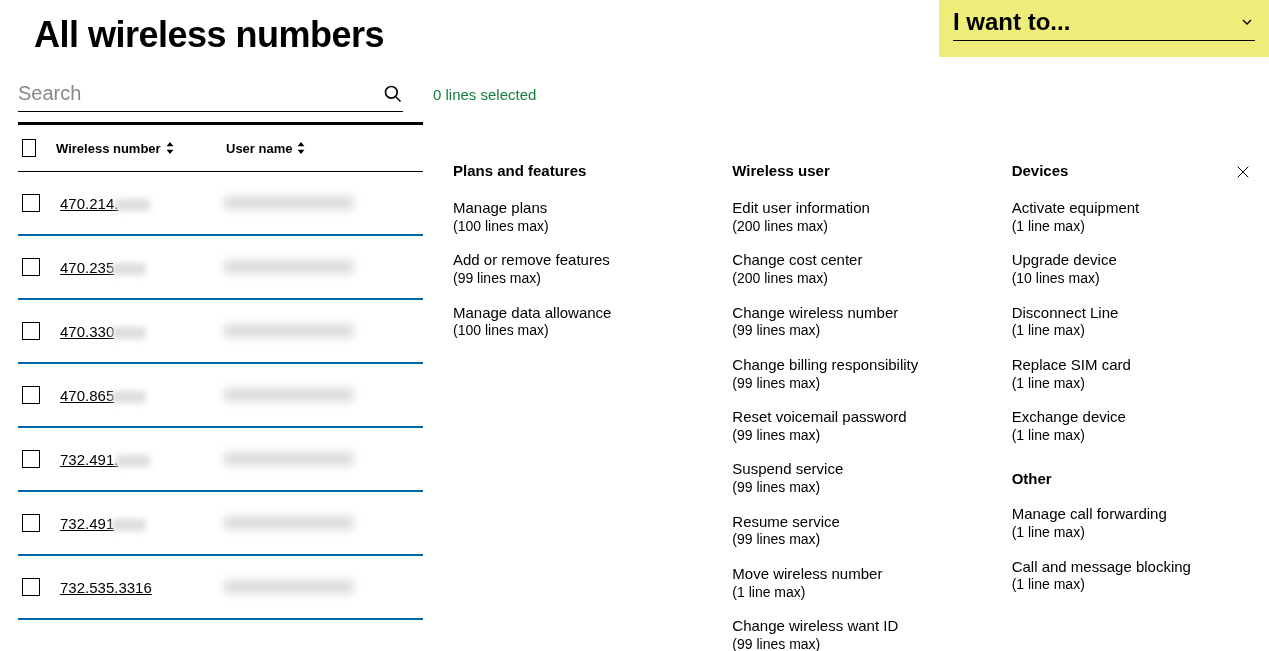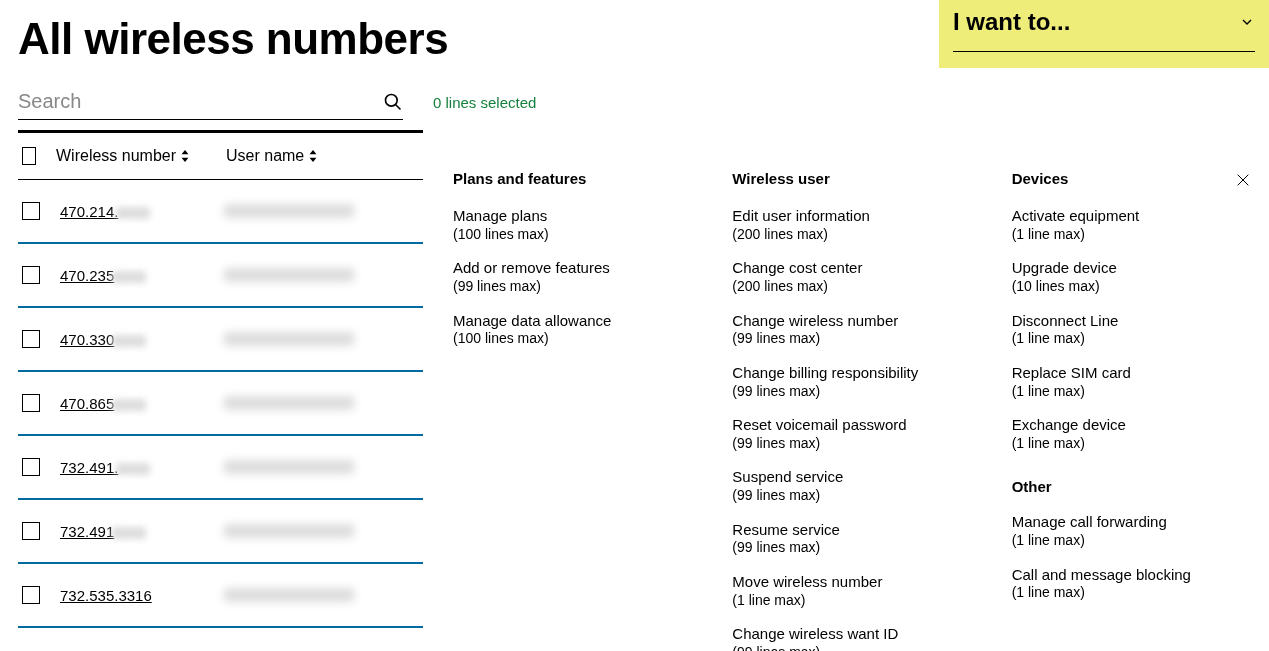--- a/index.html
+++ b/index.html
@@ -10,40 +10,40 @@
     background: #fff;
     width: 1269px;
     height: 651px;
     position: relative;
     overflow: hidden;
   }
   .container {
     padding: 10px 18px 0 18px;
   }
   .page-title {
-    font-size: 44px;
+    font-size: 36px;
     font-weight: 900;
-    margin: 4px 0 20px 0;
+    margin: 4px 0 20px 16px;
     letter-spacing: -0.5px;
   }
   .i-want-to {
     background: #eaea5a;
     background: #eeed7a;
     width: 330px;
     padding: 8px 14px 16px 14px;
     position: absolute;
     right: 0;
     top: 0;
   }
   .i-want-to-inner {
     display: flex;
     justify-content: space-between;
     align-items: center;
     border-bottom: 1px solid #000;
-    padding-bottom: 15px;
+    padding-bottom: 4px;
   }
   .i-want-to-label {
     font-size: 24px;
     font-weight: 900;
   }
   .chev {
     width: 16px;
     height: 16px;
   }
   .search-row {
@@ -86,24 +86,25 @@
     display: flex;
     align-items: center;
     padding: 14px 0 14px 0;
   }
   .th-cb {
     width: 38px;
     display: flex;
     align-items: center;
   }
   .th {
-    font-size: 16px;
+    font-size: 13px;
     display: flex;
     align-items: center;
     gap: 4px;
+    font-weight: bold;
   }
   .th-num { width: 170px; }
   .th-user { flex: 1; }
   .sort-icon { width: 10px; height: 12px; }
   .row {
     display: flex;
     align-items: center;
     border-bottom: 2px solid #0369a1;
     padding: 22px 0;
   }

